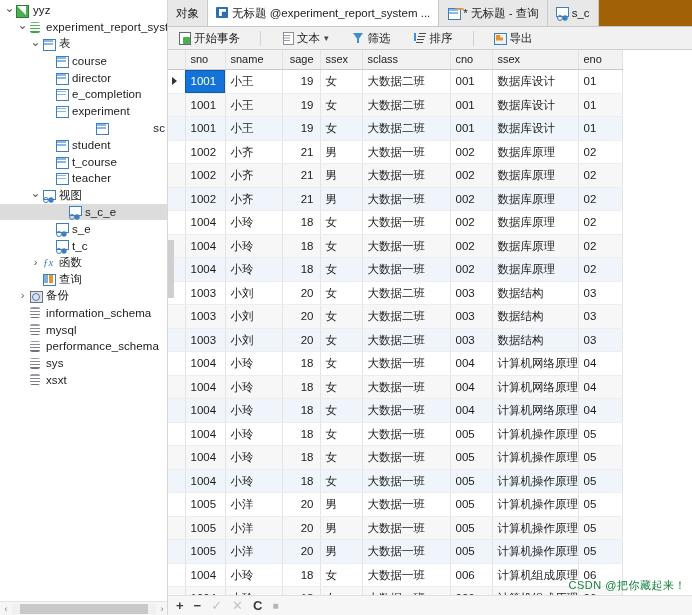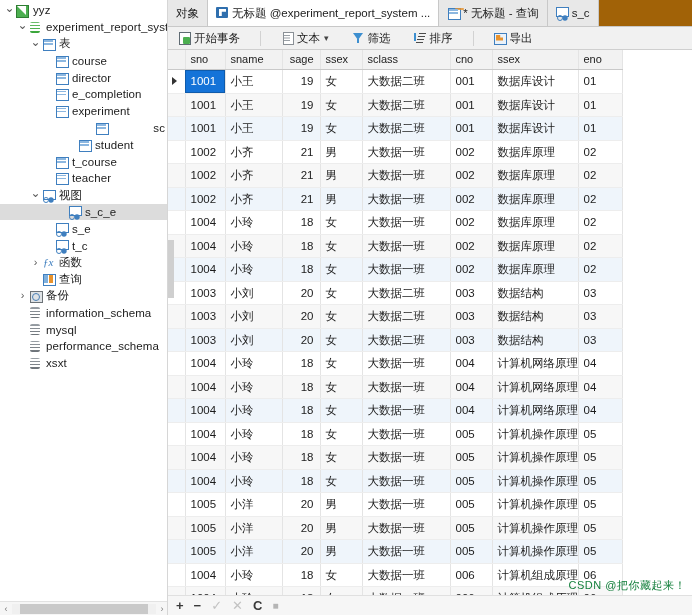--- a/index.html
+++ b/index.html
@@ -316,21 +316,21 @@
         <div class="node" style="padding-left: 43px;">
           <span class="twisty none"></span>
           <span class="ico ico-table"></span>
           <span class="label">experiment</span>
         </div>
         <div class="node" style="padding-left: 43px; justify-content: space-between;">
           <span class="twisty none"></span>
           <span class="ico ico-table"></span>
           <span class="label">sc</span>
         </div>
-        <div class="node" style="padding-left: 66px;">
+        <div class="node" style="padding-left: 43px;">
           <span class="twisty none"></span>
           <span class="ico ico-table"></span>
           <span class="label">student</span>
         </div>
         <div class="node" style="padding-left: 43px;">
           <span class="twisty none"></span>
           <span class="ico ico-table"></span>
           <span class="label">t_course</span>
         </div>
         <div class="node" style="padding-left: 43px;">
@@ -380,20 +380,25 @@
         </div>
         <div class="node" style="padding-left: 17px;">
           <span class="twisty none"></span>
           <span class="ico ico-dbgray"></span>
           <span class="label">mysql</span>
         </div>
         <div class="node" style="padding-left: 17px;">
           <span class="twisty none"></span>
           <span class="ico ico-dbgray"></span>
           <span class="label">performance_schema</span>
+        </div>
+        <div class="node" style="padding-left: 17px;">
+          <span class="twisty none"></span>
+          <span class="ico ico-dbgray"></span>
+          <span class="label">sys</span>
         </div>
         <div class="node" style="padding-left: 17px;">
           <span class="twisty none"></span>
           <span class="ico ico-dbgray"></span>
           <span class="label">xsxt</span>
         </div>
       </div>
     <div id="sb-hscroll">
       <div class="arrow">‹</div>
       <div class="track">

